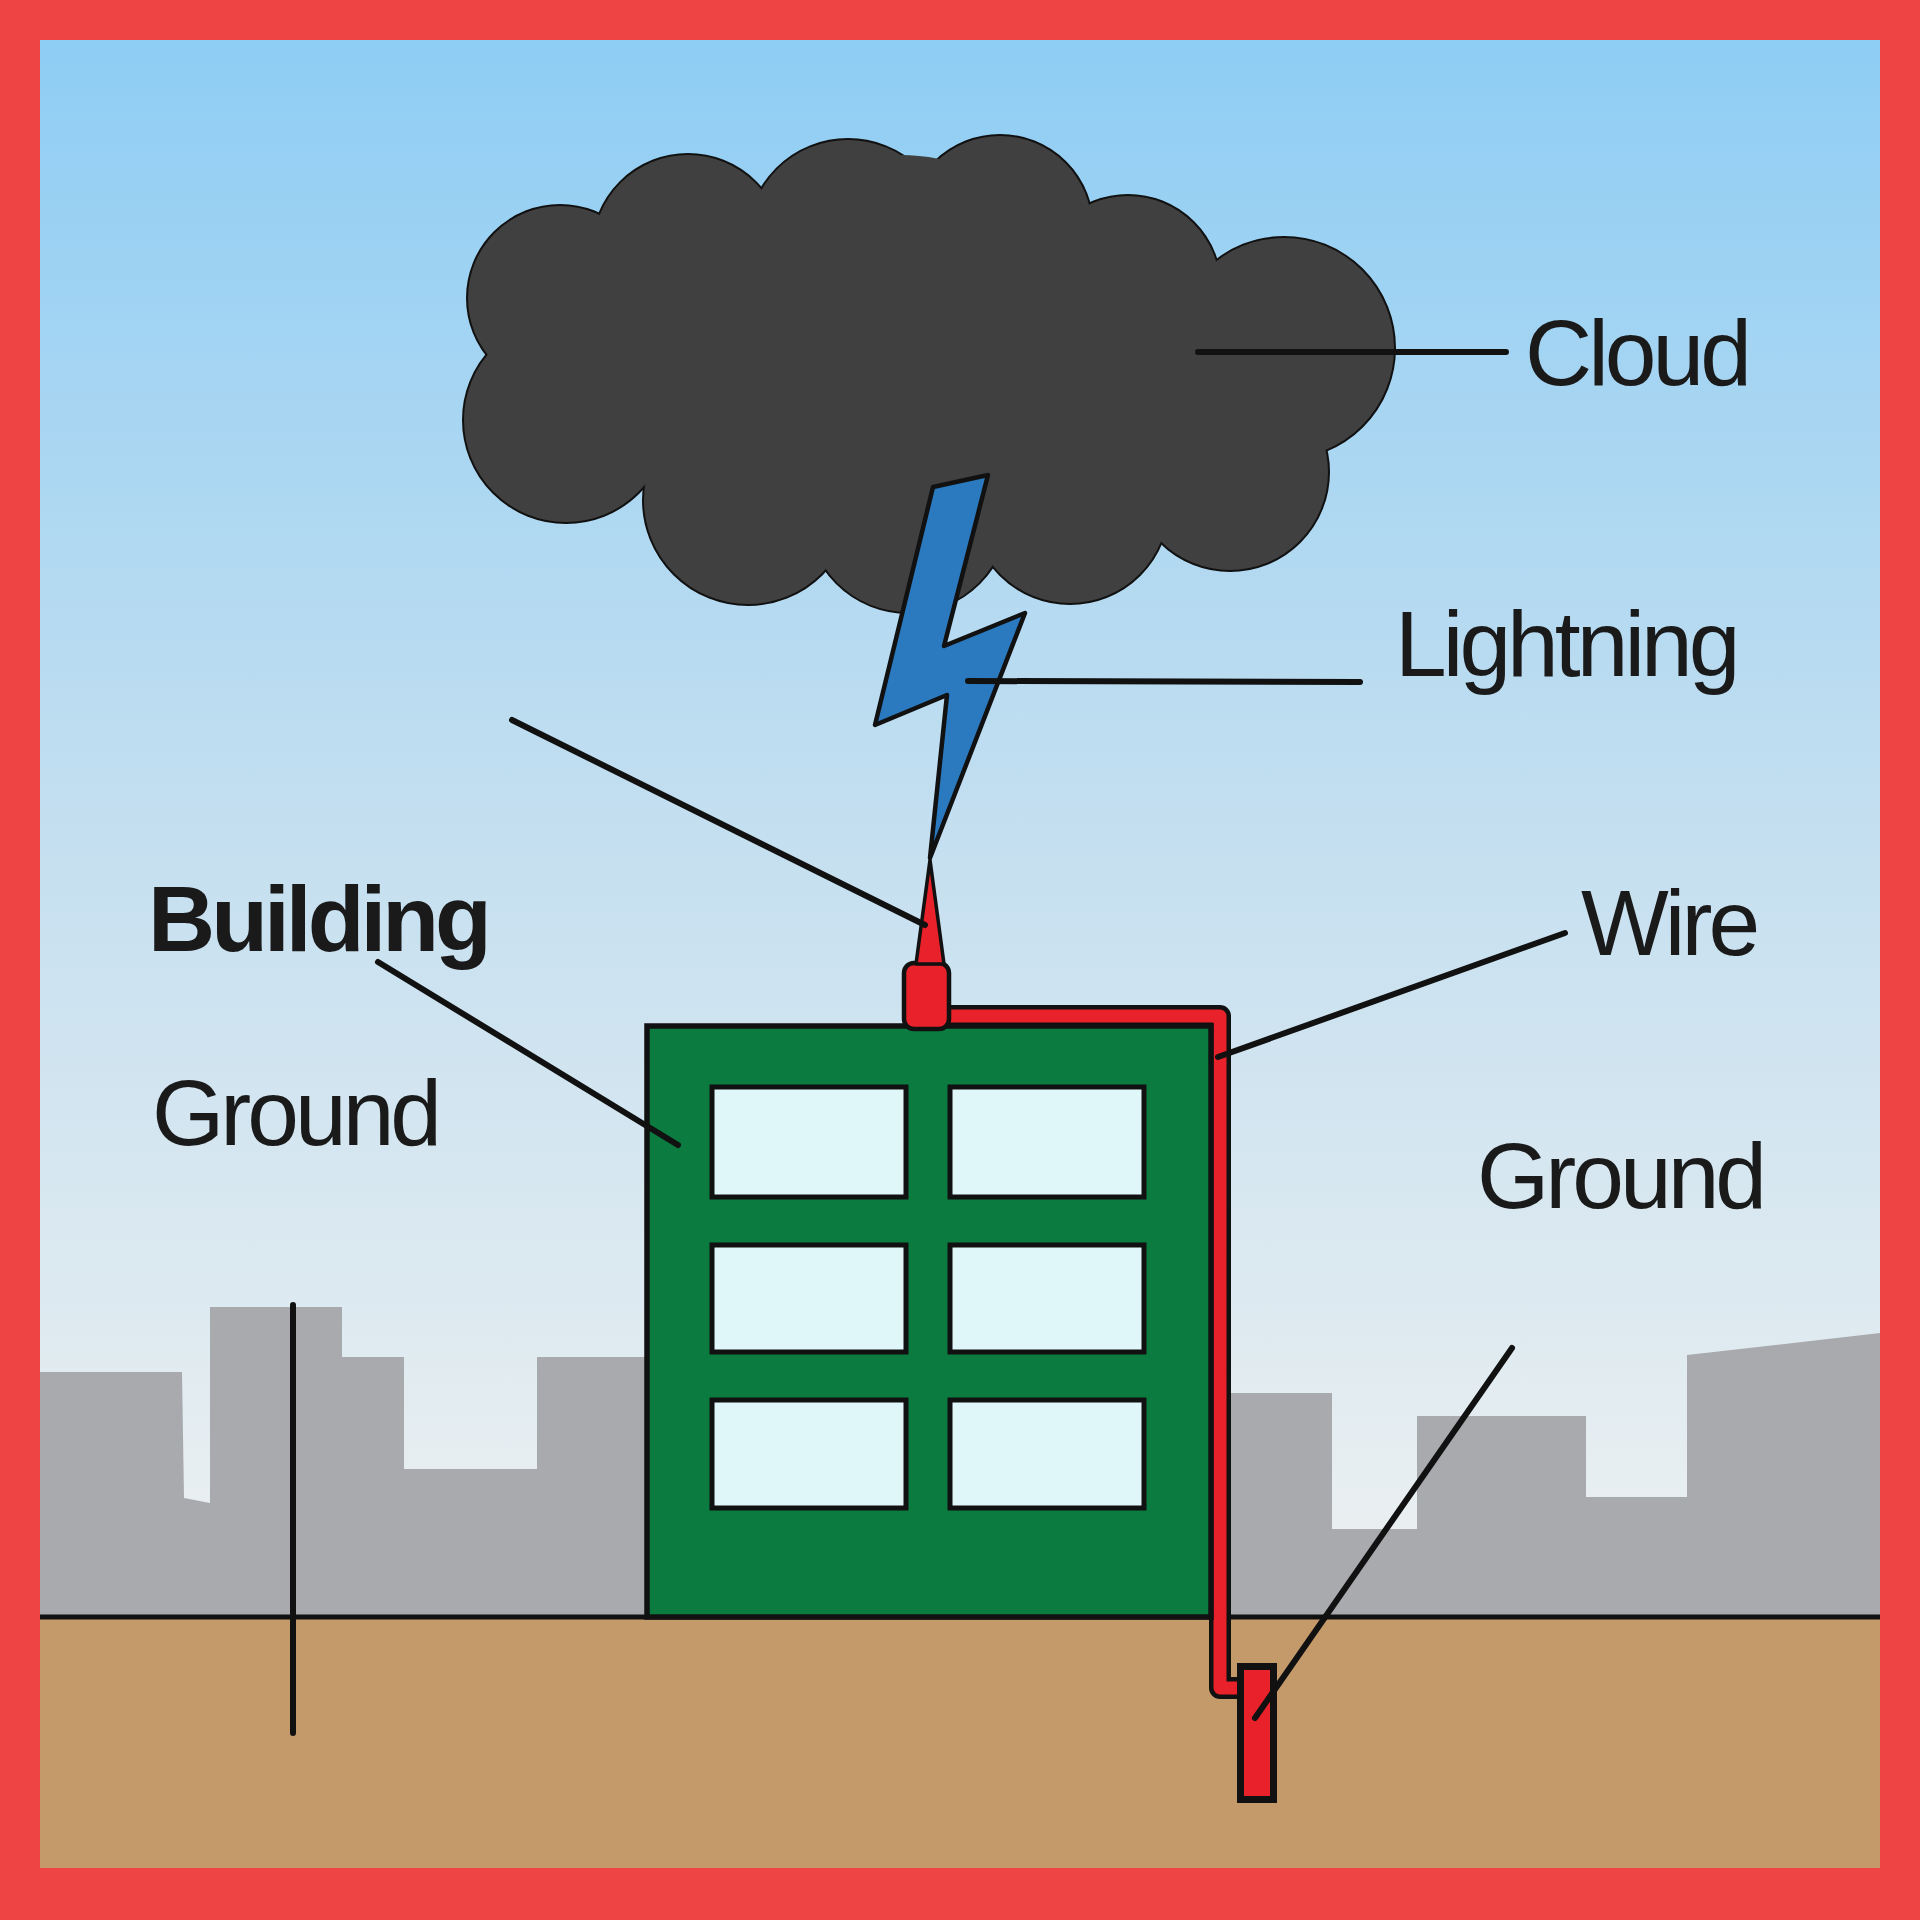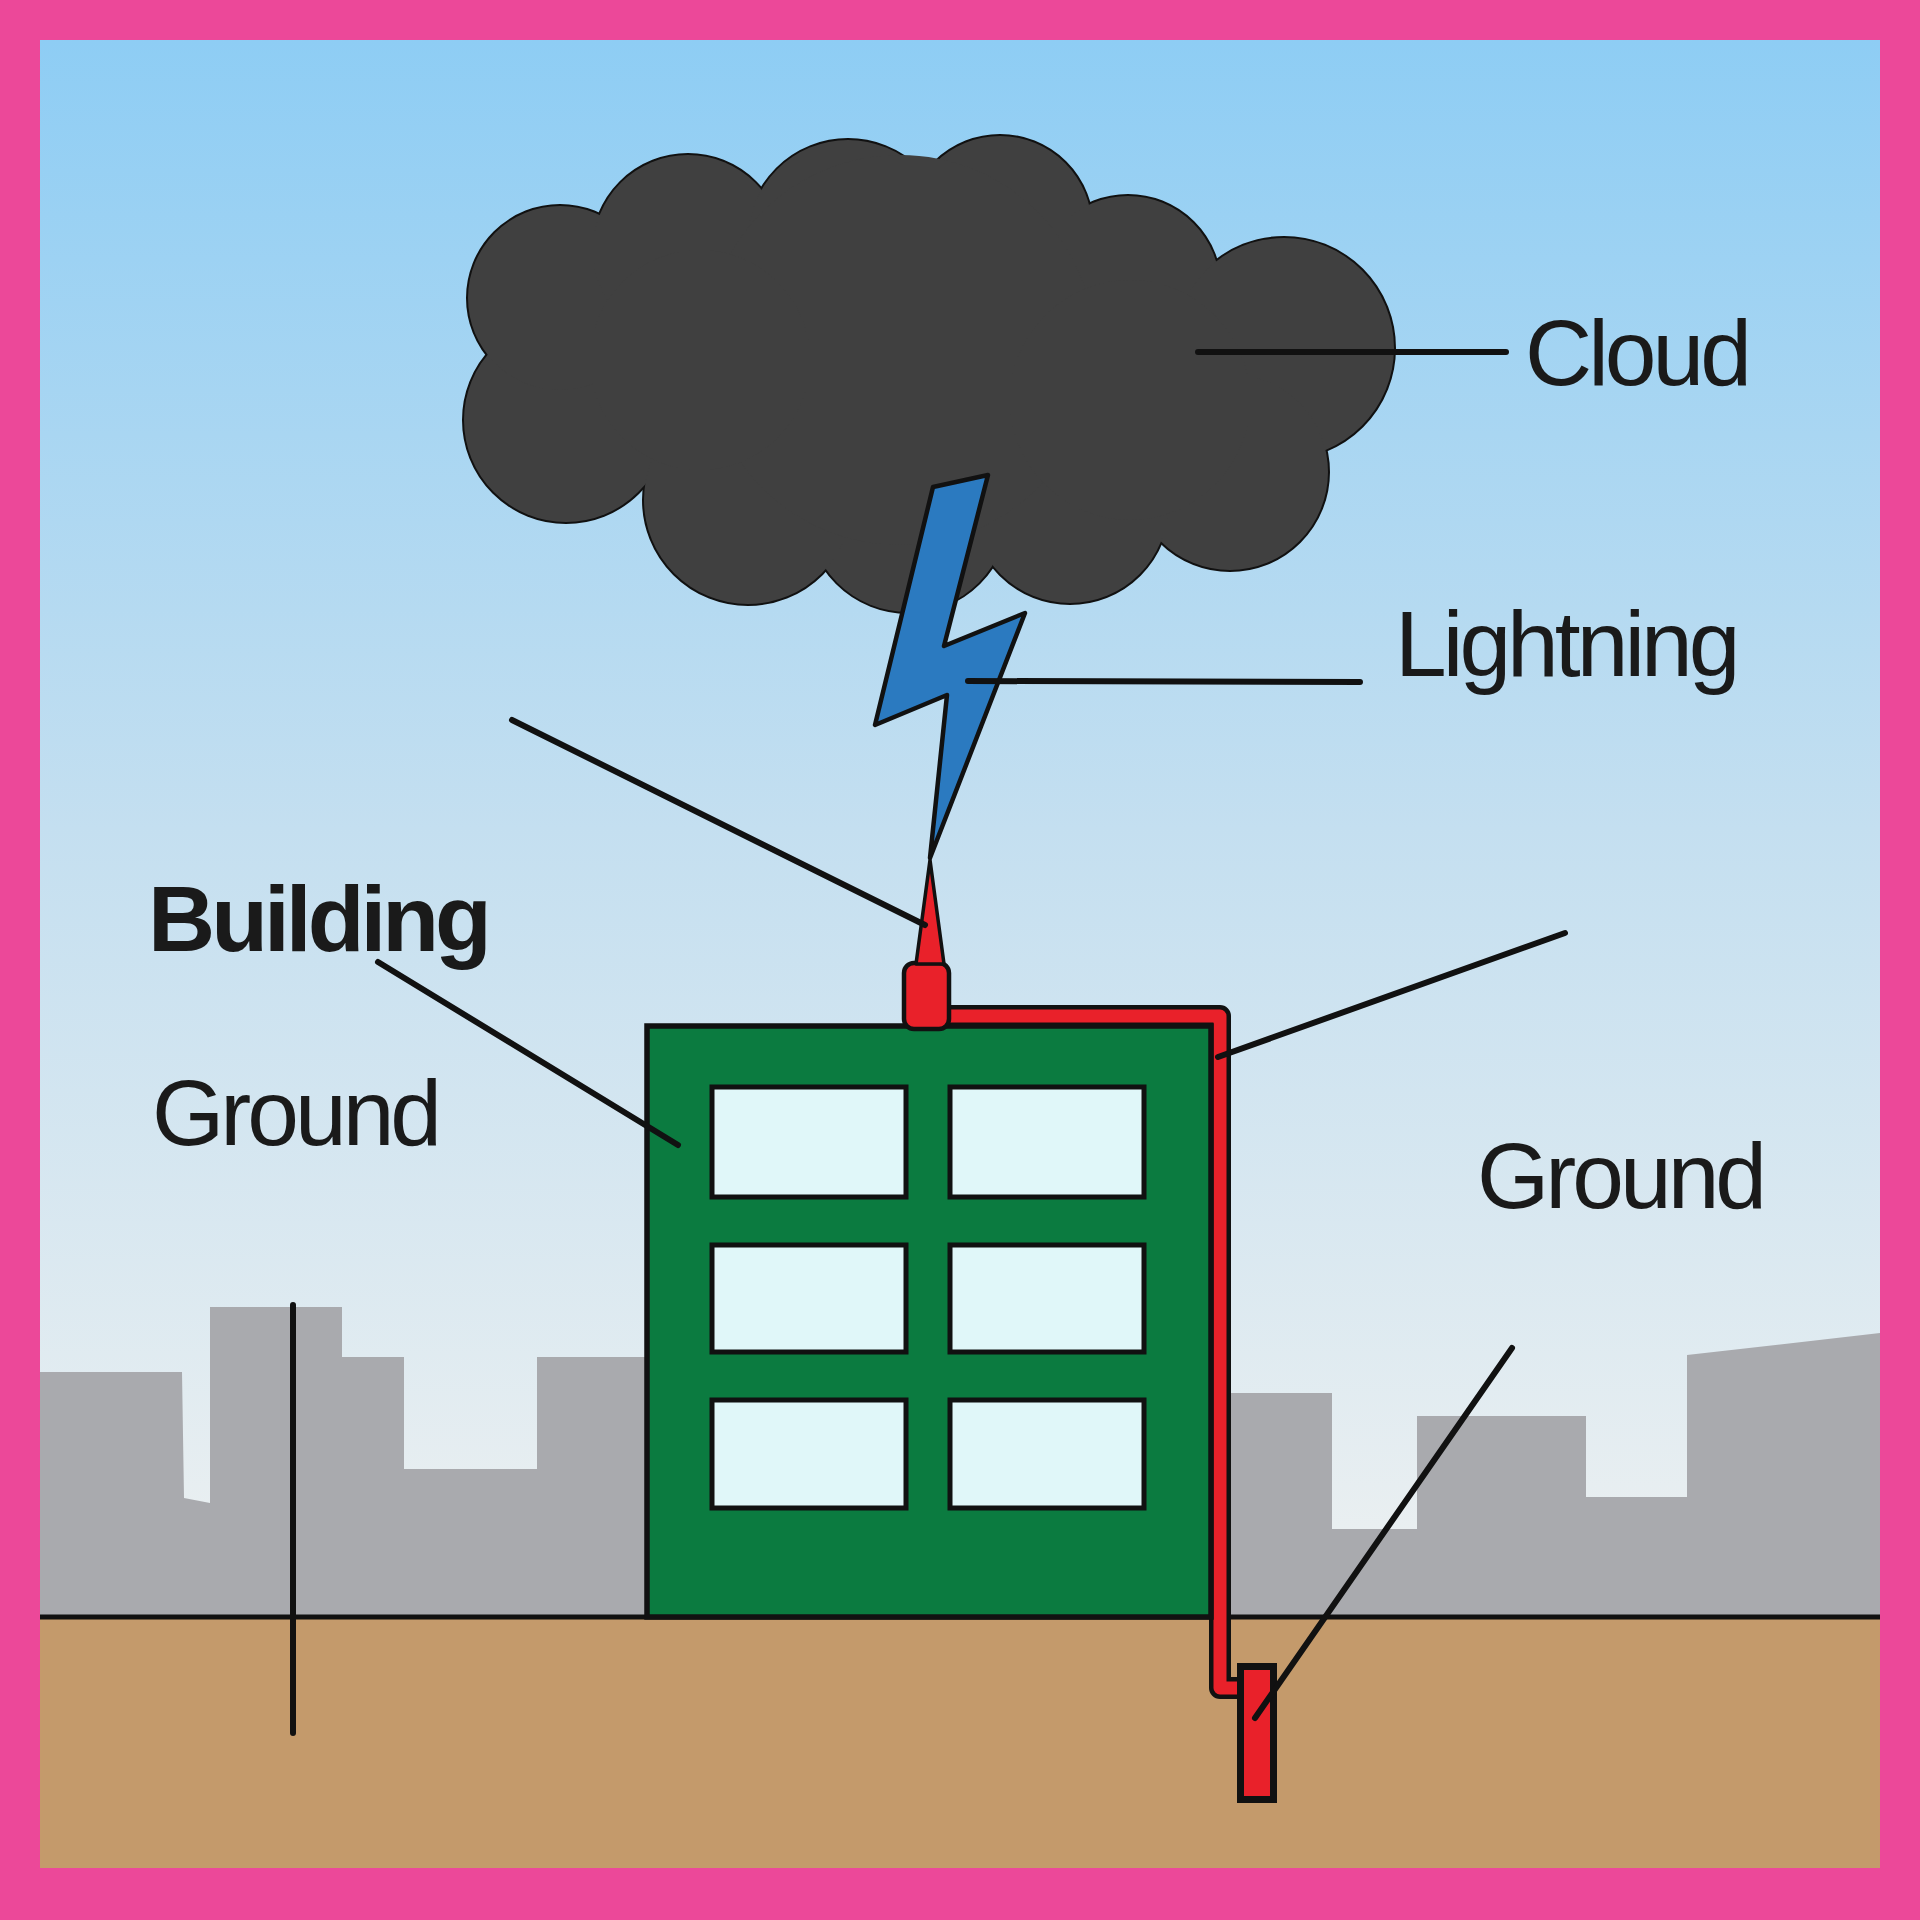--- a/index.html
+++ b/index.html
@@ -1,20 +1,20 @@
 <!DOCTYPE html>
 <html style="--sky-top: #8ecdf4; --sky-mid: #c4dff0; --sky-bottom: #eef1f1; --cloud-gray: #404040; --lightning-blue: #2b7ac0; --building-green: #0b7b40; --window-cyan: #e0f7f9; --rod-wire-red: #e9212a; --soil-brown: #c49a6b; --skyline-gray: #a9aaae; --outline-black: #111111; --label-text: #1a1a1a;"><head>
 <meta charset="utf-8">
 <style>
   html, body { margin: 0; padding: 0; background: #ffffff; }
   .canvas {
     position: relative;
     width: 1920px;
     height: 1920px;
-    background: #ec4899;
+    background: #ef4444;
     overflow: hidden;
     font-family: "Liberation Sans", "DejaVu Sans", sans-serif;
   }
   .scene-svg { position: absolute; left: 0; top: 0; z-index: 1; }
   .label {
     position: absolute;
     z-index: 2;
     font-size: 93px;
     letter-spacing: -4px;
     line-height: 97px;
@@ -120,18 +120,19 @@
 
   <div class="label lbl-lightning">Lightning</div>
 
 
   <div class="label lbl-building">Building</div>
 
   <div class="label lbl-ground-earth center">
     <span class="ln">Ground</span>
   </div>
 
+  <div class="label lbl-wire">Wire</div>
 
   <div class="label lbl-ground-rod center">
     <span class="ln">Ground</span>
   </div>
 
 </div>
 
 </body></html>

